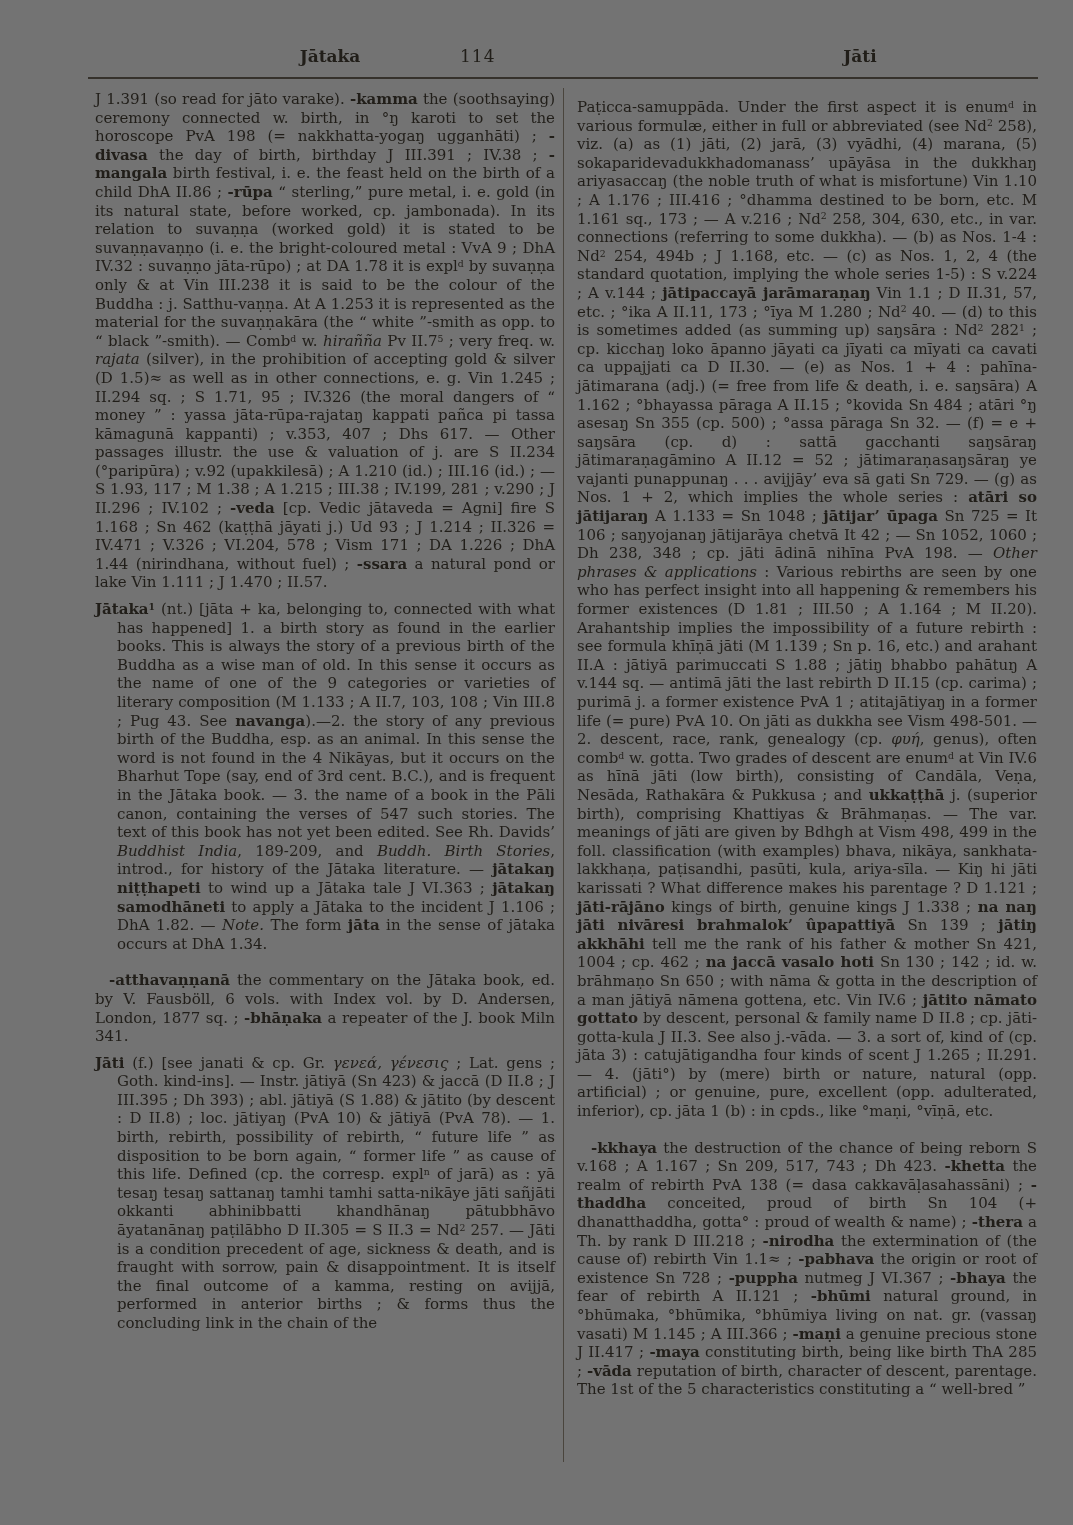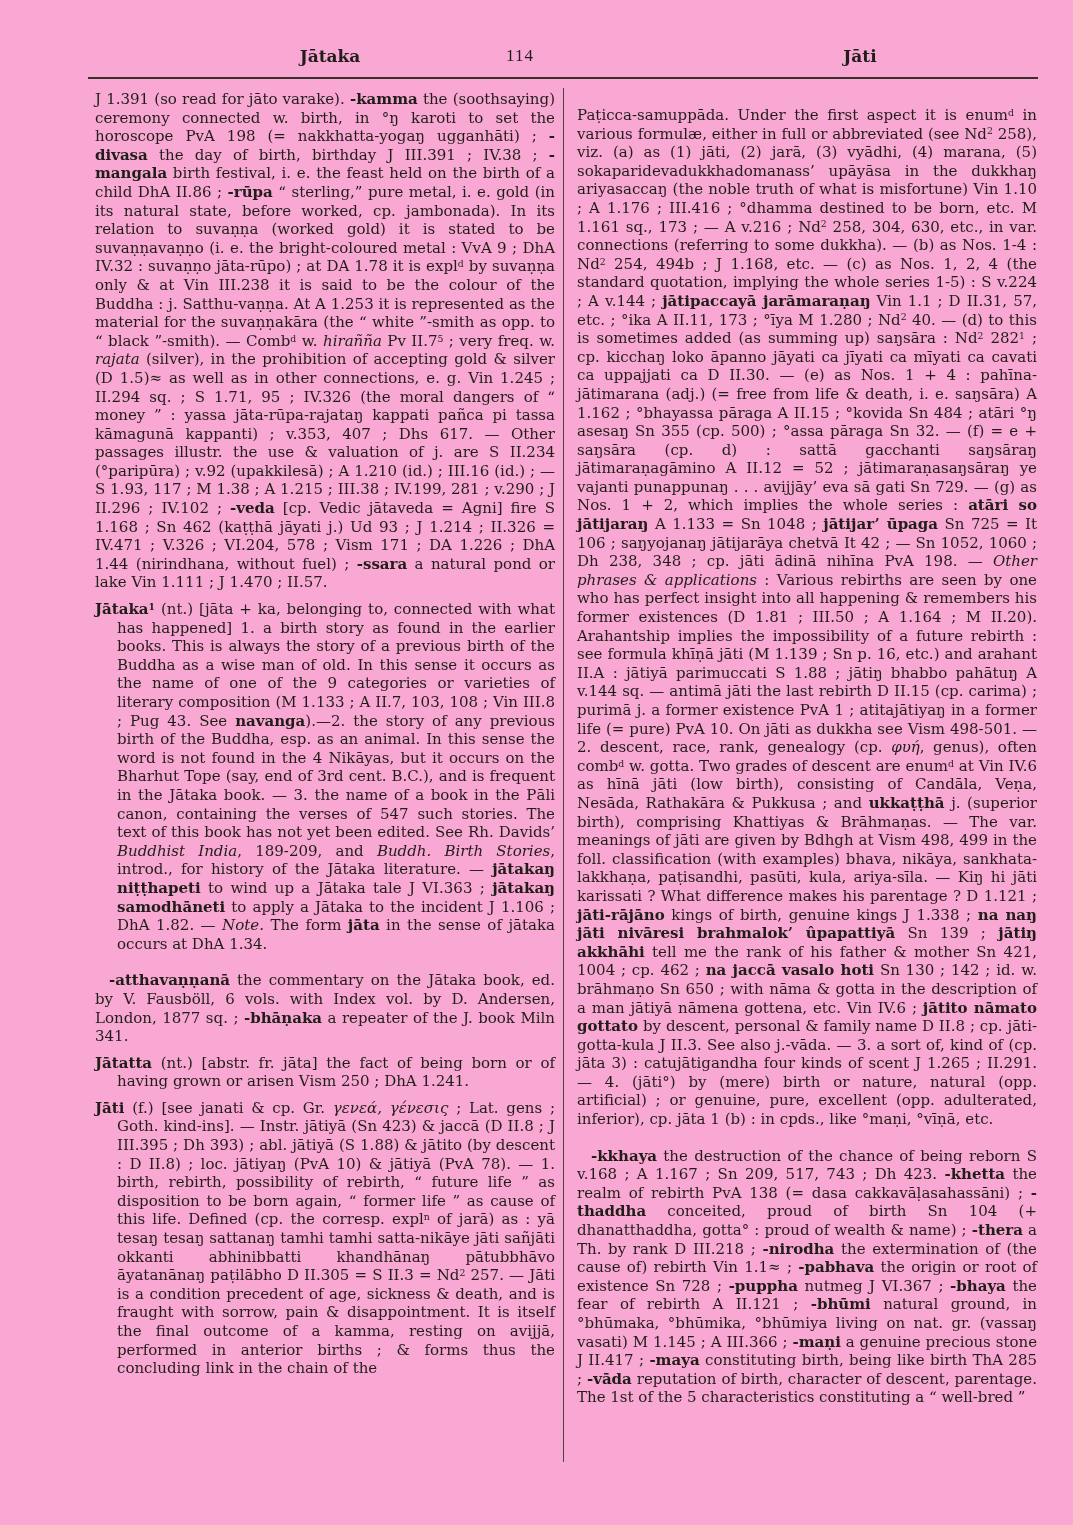--- a/index.html
+++ b/index.html
@@ -1,33 +1,33 @@
 <!DOCTYPE html>
 <html lang="en"><head>
 <meta charset="utf-8">
 <style>
   html, body { margin: 0; padding: 0; }
   .page {
     position: relative;
     width: 1073px;
     height: 1525px;
-    background: #f9a8d4;
+    background: #737373;
     overflow: hidden;
     font-family: "DejaVu Serif", "Liberation Serif", serif;
     color: #211e19;
   }
   
   .running-header {
     position: absolute;
     top: 46px; left: 0; right: 0;
     height: 26px;
     font-size: 17px;
   }
   .running-header .head-left  { position: absolute; left: 230px; width: 200px; text-align: center; font-weight: bold; }
-  .running-header .head-page  { position: absolute; left: 440px; width: 160px; text-align: center; letter-spacing: 1px; font-family: Liberation Serif, serif; }
+  .running-header .head-page  { position: absolute; left: 460px; width: 160px; text-align: left; letter-spacing: 1px; }
   .running-header .head-right { position: absolute; left: 760px; width: 200px; text-align: center; font-weight: bold; }
   .header-rule {
     position: absolute;
     top: 77px; left: 88px;
     width: 950px; height: 2px;
     background: #35312b;
   }
   
   .content {
     position: absolute;
@@ -35,21 +35,21 @@
     width: 942px;
   }
   .col {
     width: 460px;
     font-size: 15px;
     line-height: 18.6px;
     text-align: justify;
     text-rendering: optimizeLegibility;
   }
   .col-left  { position: absolute; left: 0; top: 0; }
-  .col-right { position: absolute; left: 482px; top: 16px; }
+  .col-right { position: absolute; left: 482px; top: 8px; }
   .column-divider {
     position: absolute;
     left: 468px; top: -2px;
     width: 1px; height: 1374px;
     background: #4a453d;
   }
   p { margin: 0; }
   p.entry { margin-top: 8px; margin-left: 22px; text-indent: -22px; }  
   p.cont  { margin-top: 0; }                                           
   p.sub   { margin-top: 18px; text-indent: 14px; }                        
@@ -70,21 +70,20 @@
   </div>
 
   <div class="header-rule"></div>
 
   <div class="content">
 
     <div class="col col-left">
       <p class="cont"><span>J 1.391 (so read for jāto varake).  </span><span class="b">-kamma</span><span> the (sooth­saying) ceremony connected w. birth, in °ŋ karoti to set the horoscope PvA 198 (= nakkhatta-yogaŋ ugganhāti) ; </span><span class="b">-divasa</span><span> the day of birth, birthday J III.391 ; IV.38 ; </span><span class="b">-mangala</span><span> birth festival, i. e. the feast held on the birth of a child DhA II.86 ; </span><span class="b">-rūpa</span><span> “ sterling,” pure metal, i. e. gold (in its natural state, before worked, cp. jambonada).  In its relation to suvaṇṇa (worked gold) it is stated to be suvaṇṇavaṇṇo (i. e. the bright-coloured metal : VvA 9 ; DhA IV.32 : suvaṇṇo jāta-rūpo) ; at DA 1.78 it is expl</span><sup>d</sup><span> by suvaṇṇa only &amp; at Vin III.238 it is said to be the colour of the Buddha : j. Satthu-vaṇṇa.  At A 1.253 it is represented as the material for the suvaṇṇakāra (the “ white ”-smith as opp. to “ black ”-smith). — Comb</span><sup>d</sup><span> w. </span><span class="i">hirañña</span><span> Pv II.7</span><sup>5</sup><span> ; very freq. w. </span><span class="i">rajata</span><span> (silver), in the prohibition of accepting gold &amp; silver (D 1.5)≈ as well as in other connections, e. g. Vin 1.245 ; II.294 sq. ; S 1.71, 95 ; IV.326 (the moral dangers of “ money ” : yassa jāta-rūpa-rajataŋ kappati pañca pi tassa kāmagunā kappanti) ; v.353, 407 ; Dhs 617. — Other passages illustr. the use &amp; valuation of j. are S II.234 (°paripūra) ; v.92 (upakkilesā) ; A 1.210 (id.) ; III.16 (id.) ; — S 1.93, 117 ; M 1.38 ; A 1.215 ; III.38 ; IV.199, 281 ; v.290 ; J II.296 ; IV.102 ; </span><span class="b">-veda</span><span> [cp. Vedic jātaveda = Agni] fire S 1.168 ; Sn 462 (kaṭṭhā jāyati j.) Ud 93 ; J 1.214 ; II.326 = IV.471 ; V.326 ; VI.204, 578 ; Vism 171 ; DA 1.226 ; DhA 1.44 (nirindhana, without fuel) ; </span><span class="b">-ssara</span><span> a natural pond or lake Vin 1.111 ; J 1.470 ; II.57.</span></p>
       <p class="entry"><span class="b">Jātaka</span><sup class="b">1</sup><span> (nt.) [jāta + ka, belonging to, connected with what has happened] 1. a birth story as found in the earlier books.  This is always the story of a previous birth of the Buddha as a wise man of old.  In this sense it occurs as the name of one of the 9 categories or varieties of literary composition (M 1.133 ; A II.7, 103, 108 ; Vin III.8 ; Pug 43.  See </span><span class="b">navanga</span><span>).—2. the story of any previous birth of the Buddha, esp. as an animal.  In this sense the word is not found in the 4 Nikāyas, but it occurs on the Bharhut Tope (say, end of 3rd cent. B.C.), and is frequent in the Jātaka book. — 3. the name of a book in the Pāli canon, containing the verses of 547 such stories.  The text of this book has not yet been edited.  See Rh. Davids’ </span><span class="i">Buddhist India</span><span>, 189-209, and </span><span class="i">Buddh. Birth Stories</span><span>, introd., for history of the Jātaka literature. — </span><span class="b">jātakaŋ niṭṭhapeti</span><span> to wind up a Jātaka tale J VI.363 ; </span><span class="b">jātakaŋ samodhāneti</span><span> to apply a Jātaka to the incident J 1.106 ; DhA 1.82. — </span><span class="i">Note.</span><span> The form </span><span class="b">jāta</span><span> in the sense of jātaka occurs at DhA 1.34.</span></p>
       <p class="sub"><span class="b">-atthavaṇṇanā</span><span> the commentary on the Jātaka book, ed. by V. Fausböll, 6 vols. with Index vol. by D. Andersen, London, 1877 sq. ; </span><span class="b">-bhāṇaka</span><span> a repeater of the J. book Miln 341.</span></p>
-      <p class="entry"><span class="b">Jātatta</span><span> (nt.) [abstr. fr. jāta] the fact of being born or of having grown or arisen Vism 250 ; DhA 1.241.</span></p>
       <p class="entry"><span class="b">Jāti</span><span> (f.) [see janati &amp; cp. Gr. </span><span class="i">γενεά, γένεσις</span><span> ; Lat. gens ; Goth. kind-ins]. — Instr. jātiyā (Sn 423) &amp; jaccā (D II.8 ; J III.395 ; Dh 393) ; abl. jātiyā (S 1.88) &amp; jātito (by descent : D II.8) ; loc. jātiyaŋ (PvA 10) &amp; jātiyā (PvA 78). — 1. birth, rebirth, possibility of rebirth, “ future life ” as disposition to be born again, “ former life ” as cause of this life.  Defined (cp. the corresp. expl</span><sup>n</sup><span> of jarā) as : yā tesaŋ tesaŋ sattanaŋ tamhi tamhi satta-nikāye jāti sañjāti okkanti abhinibbatti khandhānaŋ pātubbhāvo āyatanānaŋ paṭilābho D II.305 = S II.3 = Nd</span><sup>2</sup><span> 257. — Jāti is a condition precedent of age, sickness &amp; death, and is fraught with sorrow, pain &amp; disappointment.  It is itself the final outcome of a kamma, resting on avijjā, performed in anterior births ; &amp; forms thus the concluding link in the chain of the</span></p>
     </div>
 
     <div class="column-divider"></div>
 
     <div class="col col-right">
       <p class="cont"><span>Paṭicca-samuppāda.  Under the first aspect it is enum</span><sup>d</sup><span> in various formulæ, either in full or abbreviated (see Nd</span><sup>2</sup><span> 258), viz. (a) as (1) jāti, (2) jarā, (3) vyādhi, (4) marana, (5) sokaparidevadukkhadomanass’ upāyāsa in the dukkhaŋ ariyasaccaŋ (the noble truth of what is misfortune) Vin 1.10 ; A 1.176 ; III.416 ; °dhamma destined to be born, etc. M 1.161 sq., 173 ; — A v.216 ; Nd</span><sup>2</sup><span> 258, 304, 630, etc., in var. connections (referring to some dukkha). — (b) as Nos. 1-4 : Nd</span><sup>2</sup><span> 254, 494b ; J 1.168, etc. — (c) as Nos. 1, 2, 4 (the standard quotation, implying the whole series 1-5) : S v.224 ; A v.144 ; </span><span class="b">jātipaccayā jarāmaraṇaŋ</span><span> Vin 1.1 ; D II.31, 57, etc. ; °ika A II.11, 173 ; °īya M 1.280 ; Nd</span><sup>2</sup><span> 40. — (d) to this is sometimes added (as summing up) saŋsāra : Nd</span><sup>2</sup><span> 282</span><sup>1</sup><span> ; cp. kicchaŋ loko āpanno jāyati ca jīyati ca mīyati ca cavati ca uppajjati ca D II.30. — (e) as Nos. 1 + 4 : pahīna-jātimarana (adj.) (= free from life &amp; death, i. e. saŋsāra) A 1.162 ; °bhayassa pāraga A II.15 ; °kovida Sn 484 ; atāri °ŋ asesaŋ Sn 355 (cp. 500) ; °assa pāraga Sn 32. — (f) = e + saŋsāra (cp. d) : sattā gacchanti saŋsāraŋ jātimaraṇagāmino A II.12 = 52 ; jātimaraṇasaŋsāraŋ ye vajanti punappunaŋ . . . avijjāy’ eva sā gati Sn 729. — (g) as Nos. 1 + 2, which implies the whole series : </span><span class="b">atāri so jātijaraŋ</span><span> A 1.133 = Sn 1048 ; </span><span class="b">jātijar’ ūpaga</span><span> Sn 725 = It 106 ; saŋyojanaŋ jātijarāya chetvā It 42 ; — Sn 1052, 1060 ; Dh 238, 348 ; cp. jāti ādinā nihīna PvA 198. — </span><span class="i">Other phrases &amp; applications</span><span> : Various rebirths are seen by one who has perfect insight into all happening &amp; remembers his former existences (D 1.81 ; III.50 ; A 1.164 ; M II.20).  Arahantship implies the impossibility of a future rebirth : see formula khīṇā jāti (M 1.139 ; Sn p. 16, etc.) and arahant II.A : jātiyā parimuccati S 1.88 ; jātiŋ bhabbo pahātuŋ A v.144 sq. — antimā jāti the last rebirth D II.15 (cp. carima) ; purimā j. a former existence PvA 1 ; atitajātiyaŋ in a former life (= pure) PvA 10.  On jāti as dukkha see Vism 498-501. — 2. descent, race, rank, genealogy (cp. </span><span class="i">φυή</span><span>, genus), often comb</span><sup>d</sup><span> w. gotta.  Two grades of descent are enum</span><sup>d</sup><span> at Vin IV.6 as hīnā jāti (low birth), consisting of Candāla, Veṇa, Nesāda, Rathakāra &amp; Pukkusa ; and </span><span class="b">ukkaṭṭhā</span><span> j. (superior birth), comprising Khattiyas &amp; Brāhmaṇas. — The var. meanings of jāti are given by Bdhgh at Vism 498, 499 in the foll. classification (with examples) bhava, nikāya, sankhata-lakkhaṇa, paṭisandhi, pasūti, kula, ariya-sīla. — Kiŋ hi jāti karissati ?  What difference makes his parentage ? D 1.121 ; </span><span class="b">jāti-rājāno</span><span> kings of birth, genuine kings J 1.338 ; </span><span class="b">na naŋ jāti nivāresi brahmalok’ ûpapattiyā</span><span> Sn 139 ; </span><span class="b">jātiŋ akkhāhi</span><span> tell me the rank of his father &amp; mother Sn 421, 1004 ; cp. 462 ; </span><span class="b">na jaccā vasalo hoti</span><span> Sn 130 ; 142 ; id. w. brāhmaṇo Sn 650 ; with nāma &amp; gotta in the description of a man jātiyā nāmena gottena, etc. Vin IV.6 ; </span><span class="b">jātito nāmato gottato</span><span> by descent, personal &amp; family name D II.8 ; cp. jāti-gotta-kula J II.3.  See also j.-vāda. — 3. a sort of, kind of (cp. jāta 3) : catujātigandha four kinds of scent J 1.265 ; II.291. — 4. (jāti°) by (mere) birth or nature, natural (opp. artificial) ; or genuine, pure, excellent (opp. adulterated, inferior), cp. jāta 1 (b) : in cpds., like °maṇi, °vīṇā, etc.</span></p>
       <p class="sub"><span class="b">-kkhaya</span><span> the destruction of the chance of being reborn S v.168 ; A 1.167 ; Sn 209, 517, 743 ; Dh 423.  </span><span class="b">-khetta</span><span> the realm of rebirth PvA 138 (= dasa cakkavāḷasahassāni) ; </span><span class="b">-thaddha</span><span> conceited, proud of birth Sn 104 (+ dhanatthaddha, gotta° : proud of wealth &amp; name) ; </span><span class="b">-thera</span><span> a Th. by rank D III.218 ; </span><span class="b">-nirodha</span><span> the extermination of (the cause of) rebirth Vin 1.1≈ ; </span><span class="b">-pabhava</span><span> the origin or root of existence Sn 728 ; </span><span class="b">-puppha</span><span> nutmeg J VI.367 ; </span><span class="b">-bhaya</span><span> the fear of rebirth A II.121 ; </span><span class="b">-bhūmi</span><span> natural ground, in °bhūmaka, °bhūmika, °bhūmiya living on nat. gr. (vassaŋ vasati) M 1.145 ; A III.366 ; </span><span class="b">-maṇi</span><span> a genuine precious stone J II.417 ; </span><span class="b">-maya</span><span> constituting birth, being like birth ThA 285 ; </span><span class="b">-vāda</span><span> reputation of birth, character of descent, parentage.  The 1st of the 5 characteristics constituting a “ well-bred ”</span></p>
     </div>
 

